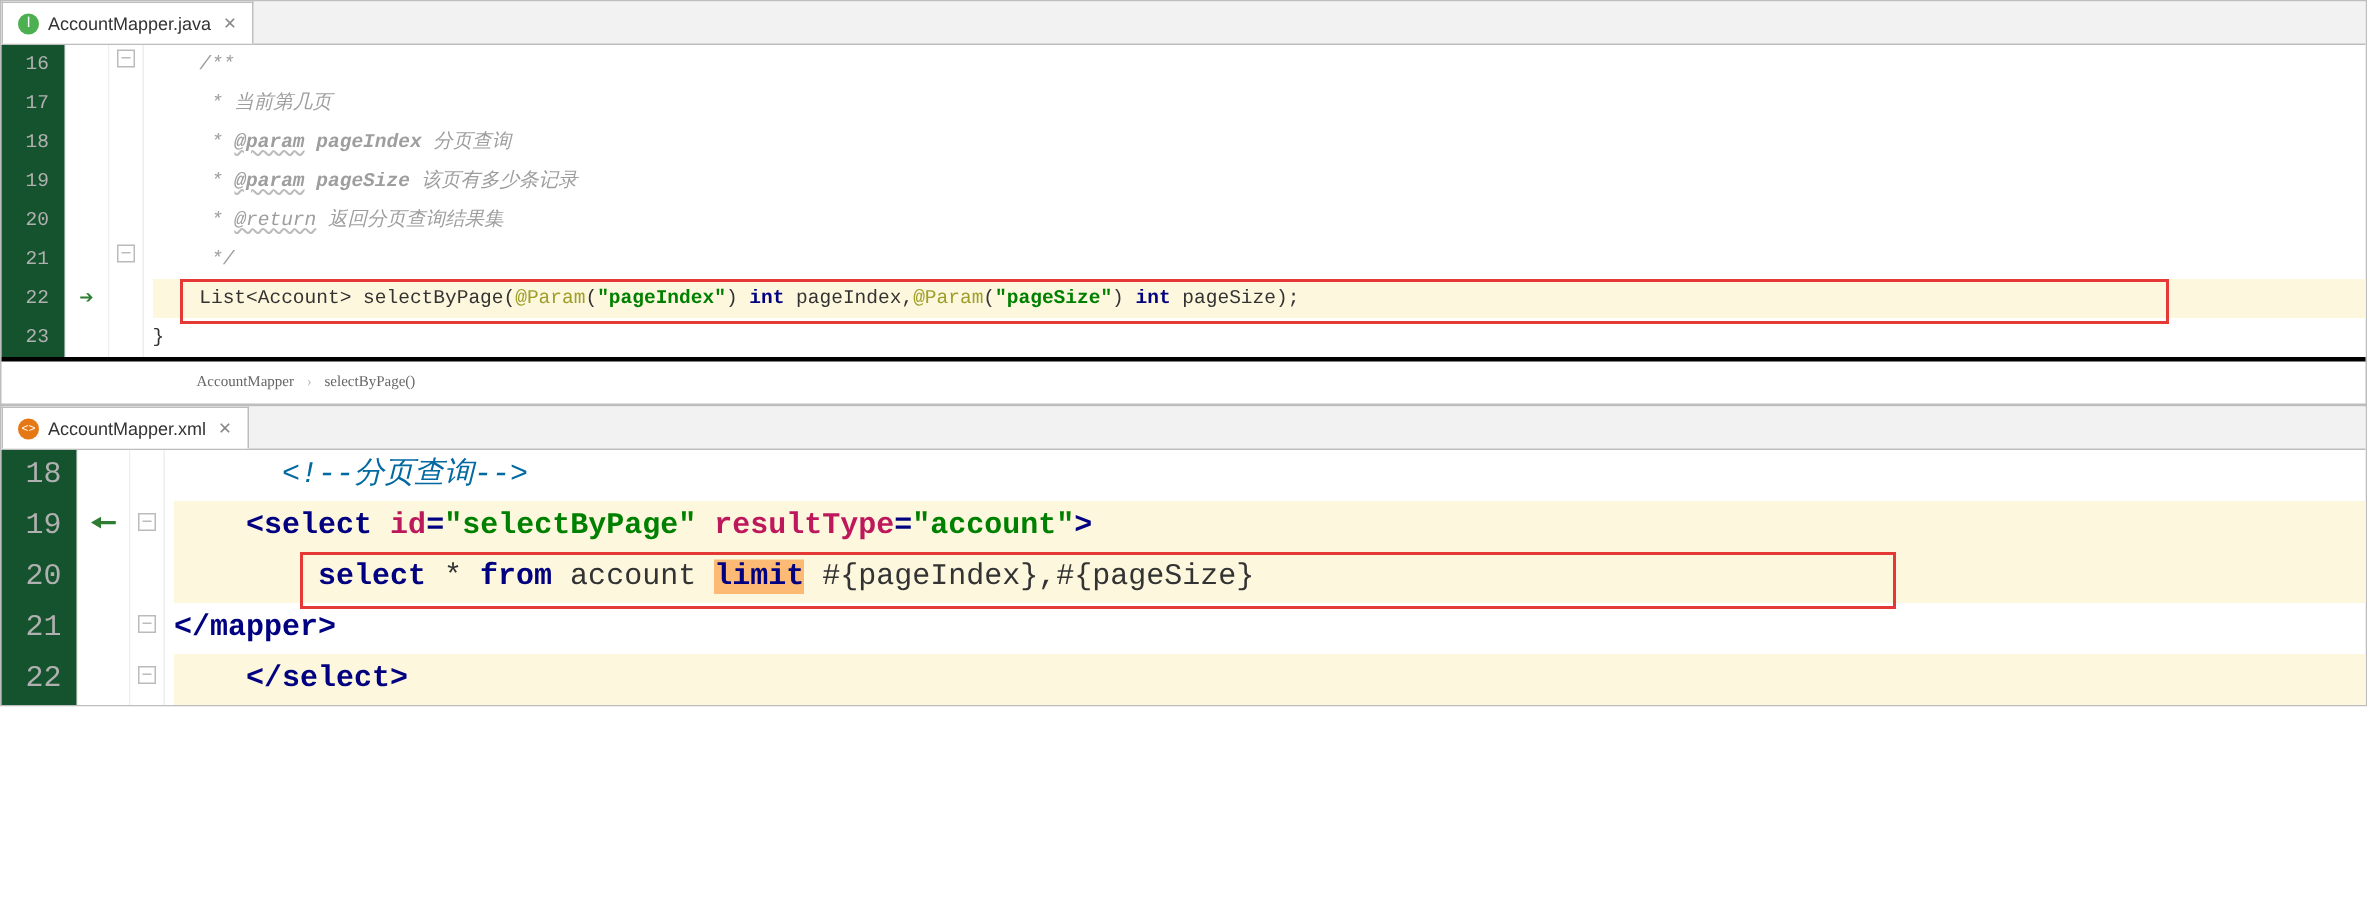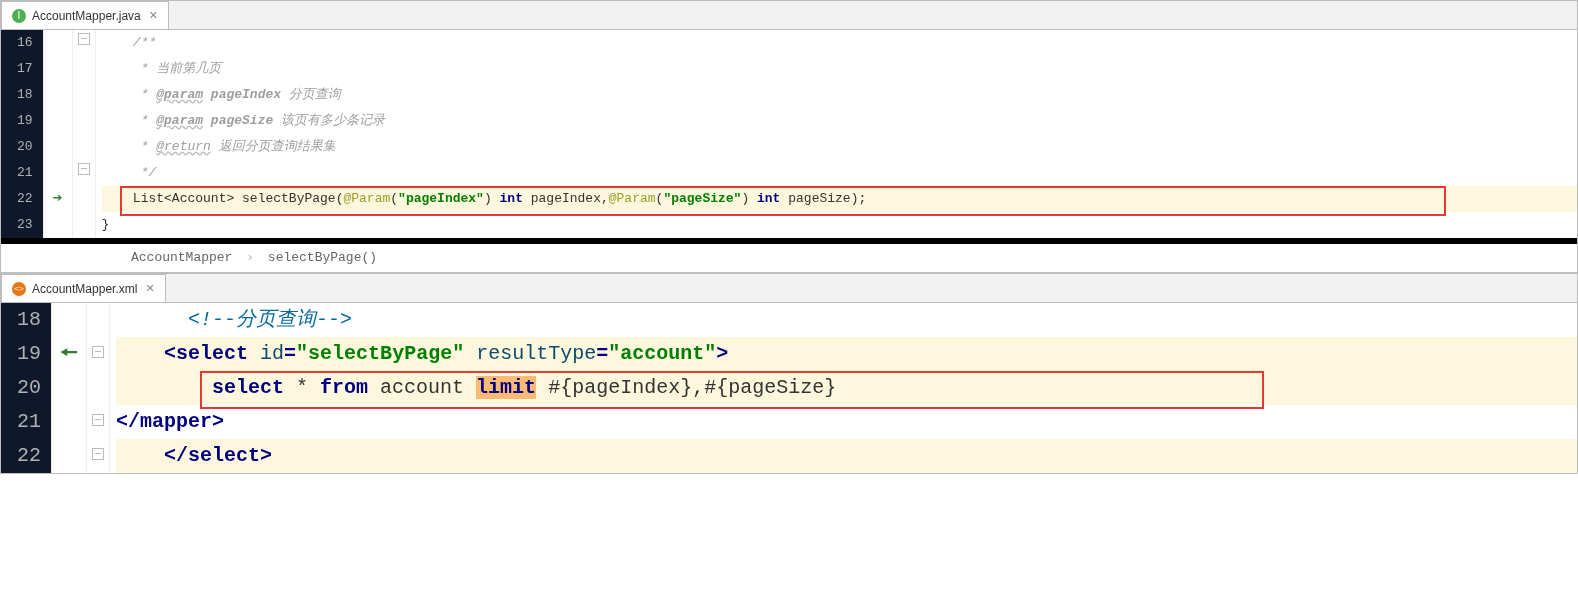--- a/index.html
+++ b/index.html
@@ -4,40 +4,40 @@
 <style>
 html,body{margin:0;padding:0;background:#fff;font-family:Consolas,"Courier New",monospace;font-size:13px;color:#333}
 .panel{border:1px solid #bdbdbd;background:#fff}
 .tabbar{height:28px;background:#f2f2f2;border-bottom:1px solid #bdbdbd;display:flex;align-items:flex-end}
 .tab{display:flex;align-items:center;height:27px;padding:0 10px;background:#fff;border:1px solid #bdbdbd;border-bottom:none;margin-left:0;font-family:"Segoe UI",Arial,sans-serif;font-size:12px;color:#333;cursor:pointer}
 .tab .ico{width:14px;height:14px;margin-right:6px;border-radius:50%}
 .ico-java{background:#4caf50;display:flex;align-items:center;justify-content:center;color:#fff;font-size:10px}
 .ico-xml{background:#e57715;border-radius:2px;display:flex;align-items:center;justify-content:center;color:#fff;font-size:8px}
 .tab .close{margin-left:8px;color:#888;font-size:11px}
 .editor{display:flex;background:#fff}
-.gutter{background:#0f172a;color:#b0b0b0;text-align:left;padding:0 10px 0 16px;user-select:none;border-right:1px solid #eee}
+.gutter{background:#14532d;color:#b0b0b0;text-align:left;padding:0 10px 0 16px;user-select:none;border-right:1px solid #eee}
 .line{height:26px;line-height:26px;white-space:pre}
 .editor2 .line{height:34px;line-height:34px;font-size:20px}
 .marker{width:28px;background:#fff;border-right:1px solid #eee}
 .marker .line{text-align:center}
 .fold{width:22px;background:#fff;border-right:1px solid #eee}
 .fold .line{text-align:center;color:#bbb}
 .code{flex:1;padding-left:6px;position:relative}
 .comment{color:#9e9e9e;font-style:italic}
 .kw2{font-weight:bold;color:#000080}
 .anno{color:#9e9e28}
 .str{color:#008000;font-weight:bold}
 .hl-line{background:#fdf7dd}
 .redbox{position:absolute;border:2px solid #e53935;pointer-events:none}
-.breadcrumb{height:28px;line-height:28px;padding-left:130px;font-family:Liberation Mono, monospace;font-size:13px;color:#666;border-top:6px solid #000000}
+.breadcrumb{height:28px;line-height:28px;padding-left:130px;font-family:Liberation Serif, serif;font-size:10px;color:#666;border-top:3px solid #000000}
 .breadcrumb .sep{color:#bbb;margin:0 6px}
 .arrow-r{color:#2e7d32;font-weight:bold;font-size:16px}
 .arrow-l{color:#2e7d32;font-weight:bold;font-size:20px}
 .tagn{font-weight:bold;color:#000080}
-.attr{font-weight:normal;color:#0c4a6e}
+.attr{font-weight:bold;color:#be185d}
 .val{font-weight:bold;color:#008000}
 .sql-kw{font-weight:bold;color:#000080}
 .underwave{text-decoration:underline;text-decoration-style:wavy;text-decoration-color:#bbb}
 .xml-cmt{color:#0369a1;font-style:italic;font-size:20px}
 .foldmark{display:inline-block;width:10px;height:10px;border:1px solid #bbb;position:relative;top:-1px}
 .foldmark::before{content:"";position:absolute;left:2px;right:2px;top:4px;border-top:1px solid #bbb}
 </style>
 </head>
 <body>
 

